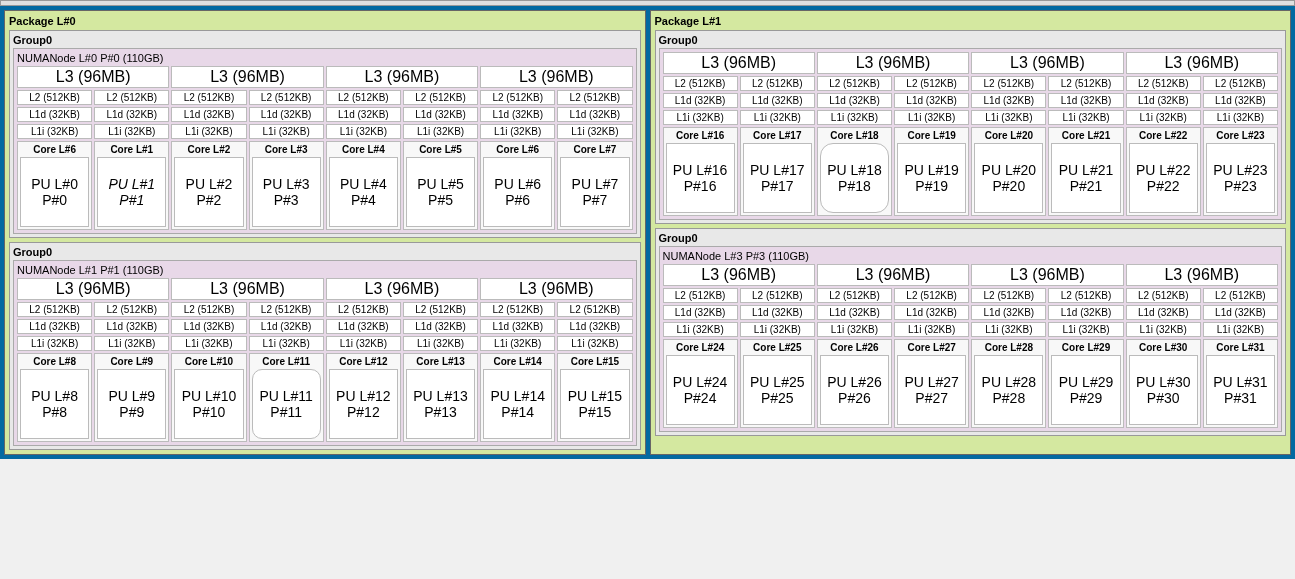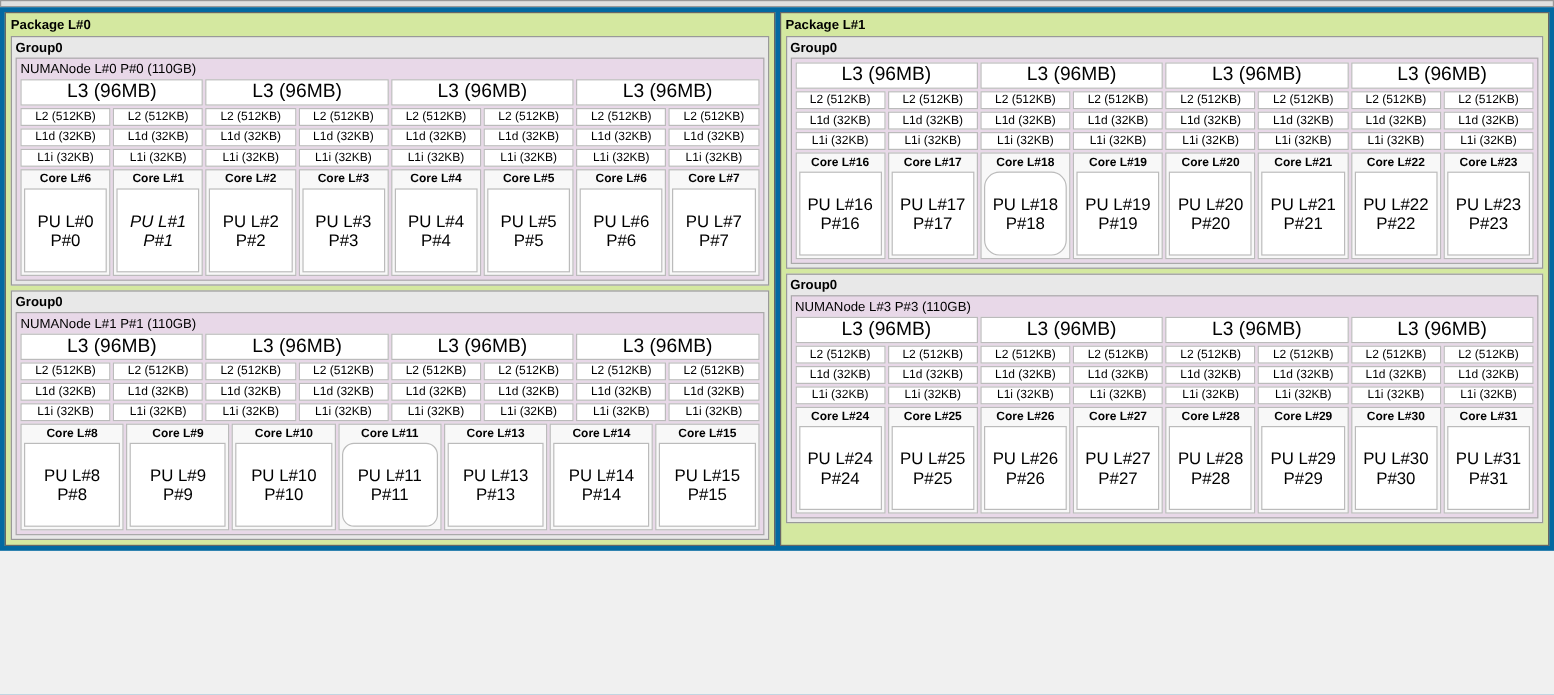--- a/index.html
+++ b/index.html
@@ -257,20 +257,25 @@
               <span class="core-label">Core L#10</span>
               <div class="pu-block" style="white-space: pre;">PU L#10
 P#10</div>
             </div>
             <div class="core-block">
               <span class="core-label">Core L#11</span>
               <div class="pu-block" style="white-space: pre; border-radius: 10px;">PU L#11
 P#11</div>
             </div>
             <div class="core-block">
+              <span class="core-label">Core L#12</span>
+              <div class="pu-block" style="white-space: pre;">PU L#12
+P#12</div>
+            </div>
+            <div class="core-block">
               <span class="core-label">Core L#13</span>
               <div class="pu-block" style="white-space: pre;">PU L#13
 P#13</div>
             </div>
             <div class="core-block">
               <span class="core-label">Core L#14</span>
               <div class="pu-block" style="white-space: pre;">PU L#14
 P#14</div>
             </div>
             <div class="core-block">

